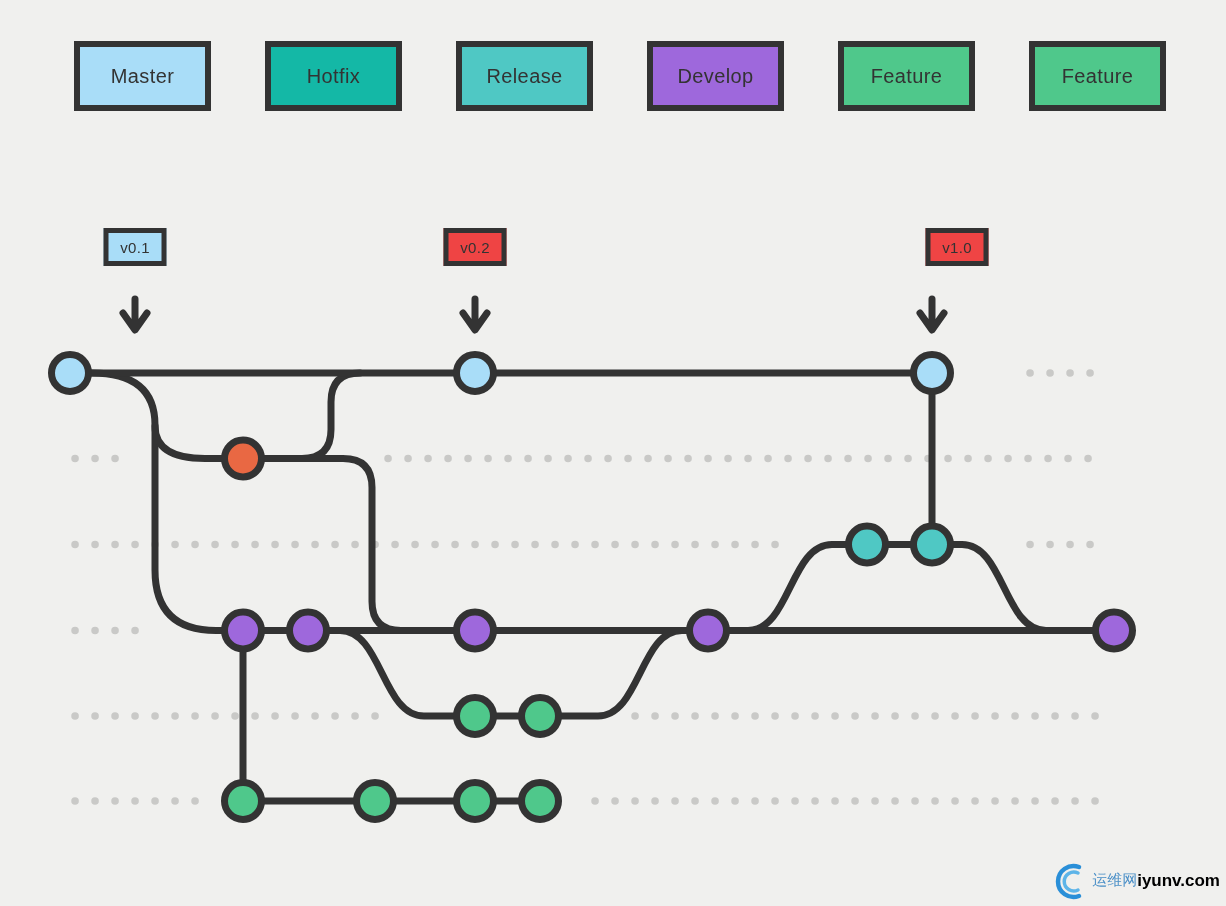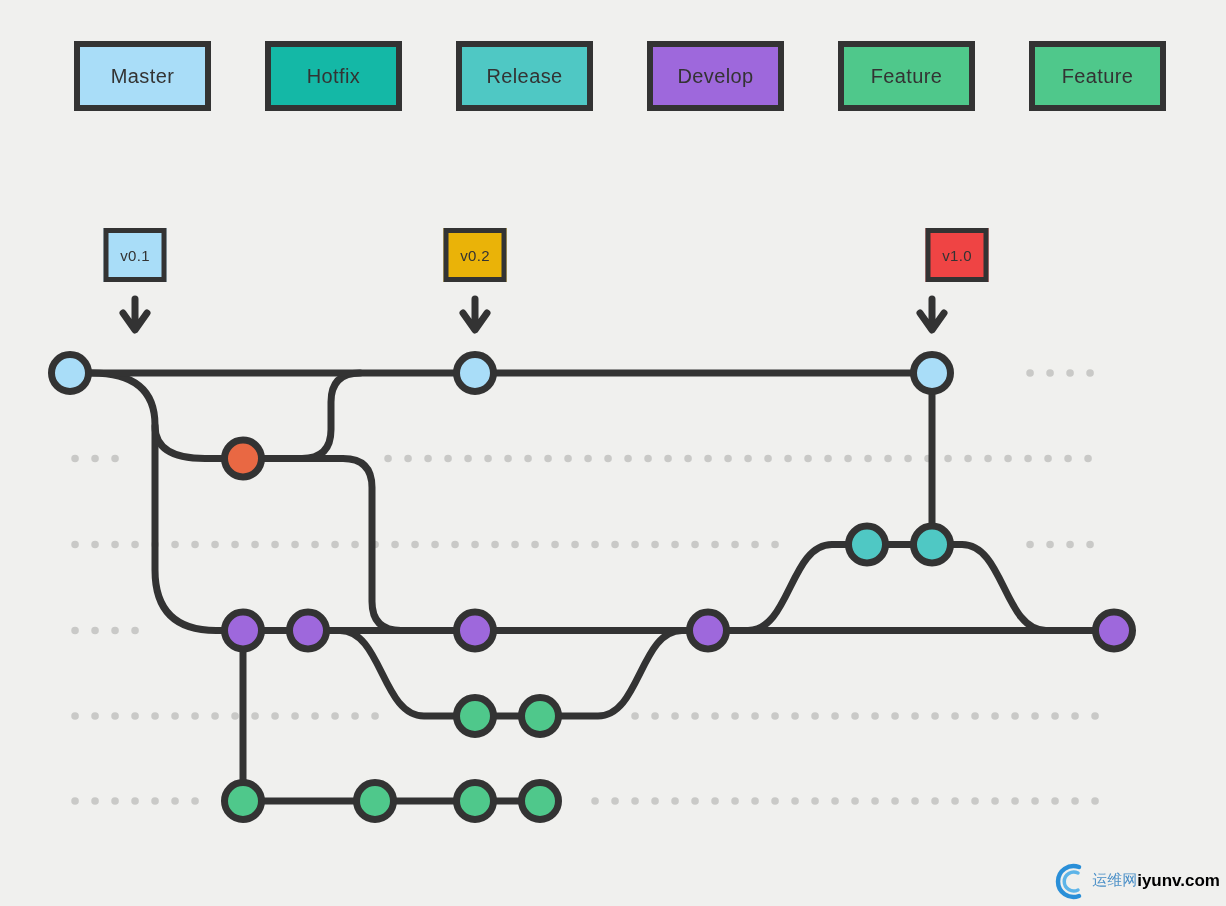--- a/index.html
+++ b/index.html
@@ -8,21 +8,21 @@
     background:#f0f0ee;font-family:"Liberation Sans",sans-serif;
   }
   .legend{position:absolute;top:41px;left:46px;display:flex;gap:54px;padding-left:28px;}
   .legend-box{
     width:137px;height:70px;box-sizing:border-box;border:6px solid #333;
     display:flex;align-items:center;justify-content:center;
     font-size:20px;color:#333;letter-spacing:.4px;
   }
   .tag{
     position:absolute;top:228px;transform:translateX(-50%);
-    width:63px;height:54px;box-sizing:border-box;border:5px solid #333;
+    width:63px;height:38px;box-sizing:border-box;border:5px solid #333;
     display:flex;align-items:center;justify-content:center;
     font-size:15px;color:#333;letter-spacing:.3px;
   }
   svg.graph{position:absolute;left:0;top:0;}
   .watermark{
     position:absolute;right:6px;bottom:4px;
     display:flex;align-items:center;gap:2px;
   }
   .wm-text{display:flex;flex-direction:row;line-height:1.1;align-items:flex-start;}
   .wm-name{font-size:15px;}
@@ -93,21 +93,21 @@
       <circle cx="475" cy="716" r="18.5" fill="#4fc88b" stroke="#333333" stroke-width="7"></circle>
       <circle cx="540" cy="716" r="18.5" fill="#4fc88b" stroke="#333333" stroke-width="7"></circle>
       <circle cx="243" cy="801" r="18.5" fill="#4fc88b" stroke="#333333" stroke-width="7"></circle>
       <circle cx="375" cy="801" r="18.5" fill="#4fc88b" stroke="#333333" stroke-width="7"></circle>
       <circle cx="475" cy="801" r="18.5" fill="#4fc88b" stroke="#333333" stroke-width="7"></circle>
       <circle cx="540" cy="801" r="18.5" fill="#4fc88b" stroke="#333333" stroke-width="7"></circle>
     </svg>
 
   <div id="tags">
       <div class="tag" style="left: 135px; background: rgb(169, 221, 248);">v0.1</div>
-      <div class="tag" style="left: 475px; background: #eab308;">v0.2</div>
+      <div class="tag" style="left: 475px; background: #ef4444;">v0.2</div>
       <div class="tag" style="left: 957px; background: #ef4444;">v1.0</div>
     </div>
 
   <div class="watermark">
     <svg width="42" height="42" viewBox="0 0 42 42">
       <path d="M 31 7 A 15.5 15.5 0 1 0 31 36" fill="none" stroke="#2a8fd8" stroke-width="4.5" stroke-linecap="round"></path>
       <path d="M 30 13 A 9.5 9.5 0 1 0 30 30" fill="none" stroke="#5db4e8" stroke-width="3.5" stroke-linecap="round"></path>
     </svg>
     <div class="wm-text">
       <span class="wm-name" style="color: rgb(74, 143, 199);">运维网</span>

